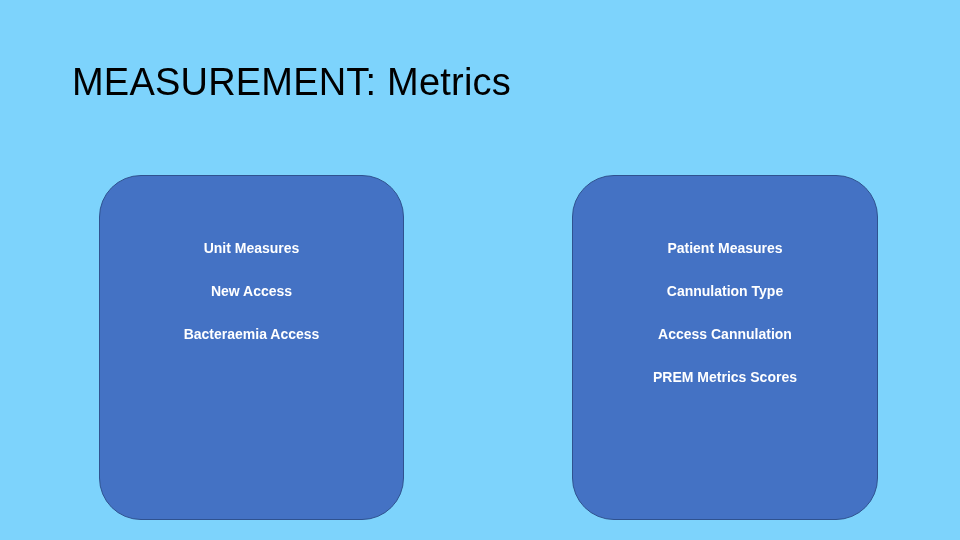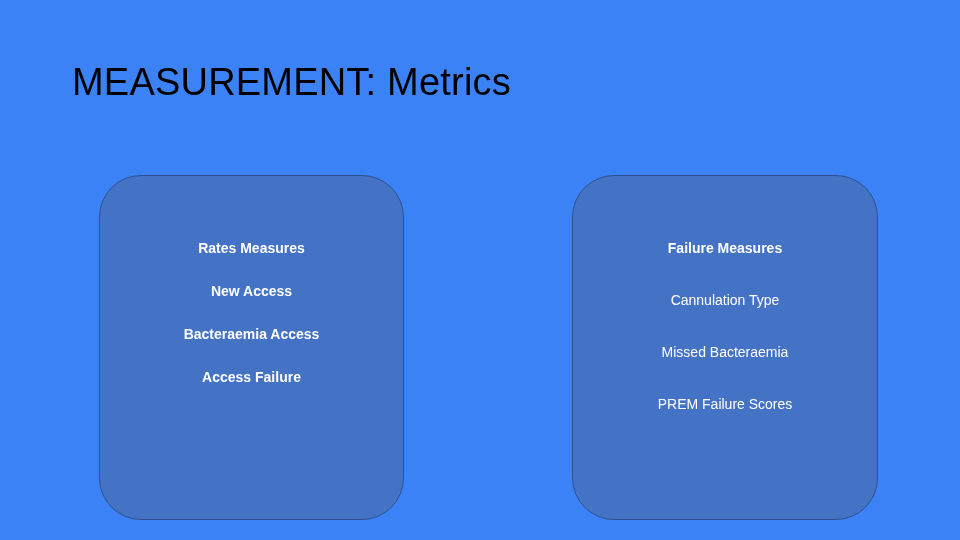--- a/index.html
+++ b/index.html
@@ -13,21 +13,21 @@
     height: 540px;
     overflow: hidden;
     font-family: "Liberation Sans", sans-serif;
     -webkit-font-smoothing: antialiased;
   }
 
   .slide {
     position: relative;
     width: 960px;
     height: 540px;
-    background: #3b82f6;
+    background: #7dd3fc;
   }
 
   
   .slide-title {
     position: absolute;
     left: 72px;
     top: 58px;
     width: 820px;
     font-size: 38px;
     line-height: 48px;
@@ -87,43 +87,42 @@
     font-weight: normal;
     color: #ffffff;
     text-align: center;
   }
 
   
   .panel-left .panel-heading  { margin: 0 0 0 0; }
   .panel-left .panel-item     { margin-top: 23px; font-weight: bold; }
 
   .panel-right .panel-heading { margin: 0 0 0 0; }
-  .panel-right .panel-item    { margin-top: 32px; }
+  .panel-right .panel-item    { margin-top: 23px; font-weight: bold; }
   .panel-right .panel-item:first-of-type { margin-top: 45px; }
 </style>
 </head>
 <body>
 
 <div class="slide">
 
   <div class="slide-title">MEASUREMENT: Metrics</div>
 
   <div class="panel panel-left">
     <div class="panel-body">
-      <div class="panel-heading">Rates Measures</div>
+      <div class="panel-heading">Unit Measures</div>
 
       <div class="panel-item">New Access</div>
       <div class="panel-item">Bacteraemia Access</div>
-      <div class="panel-item">Access Failure</div>
     </div>
   </div>
 
   <div class="panel panel-right">
     <div class="panel-body">
-      <div class="panel-heading">Failure Measures</div>
+      <div class="panel-heading">Patient Measures</div>
 
       <div class="panel-item">Cannulation Type</div>
-      <div class="panel-item">Missed Bacteraemia</div>
-      <div class="panel-item">PREM Failure Scores</div>
+      <div class="panel-item">Access Cannulation</div>
+      <div class="panel-item">PREM Metrics Scores</div>
     </div>
   </div>
 
 </div>
 
 </body></html>

